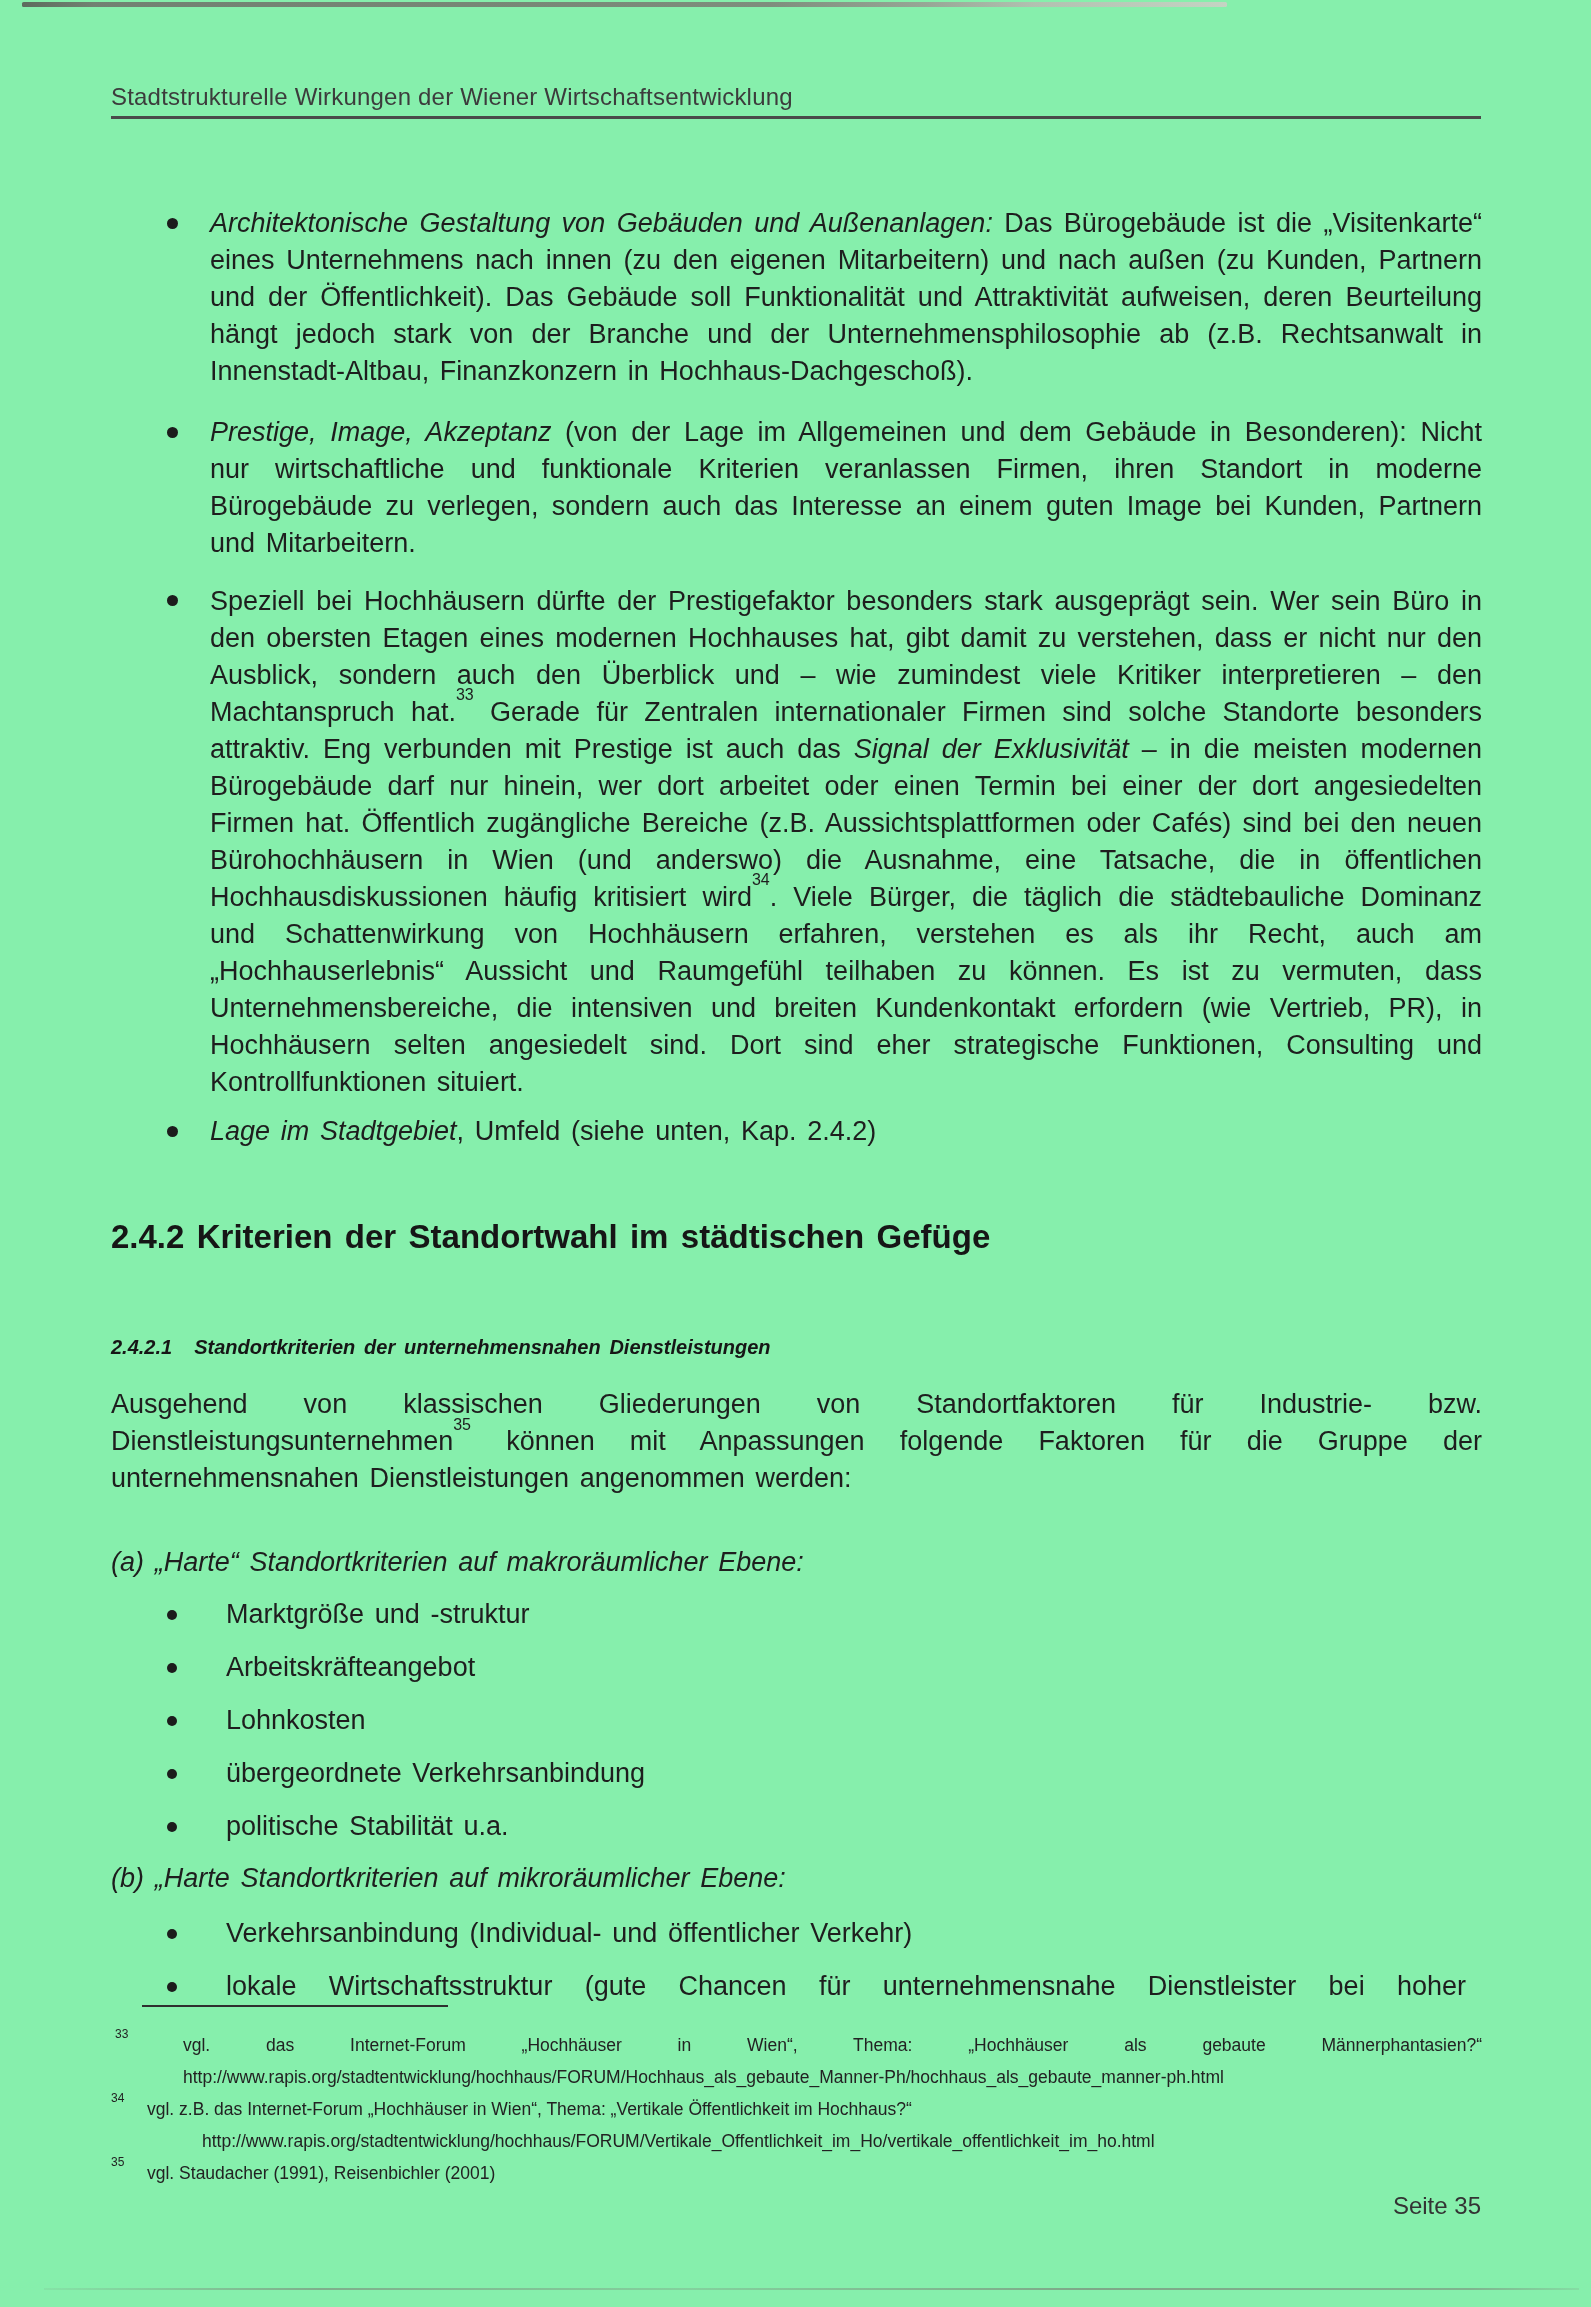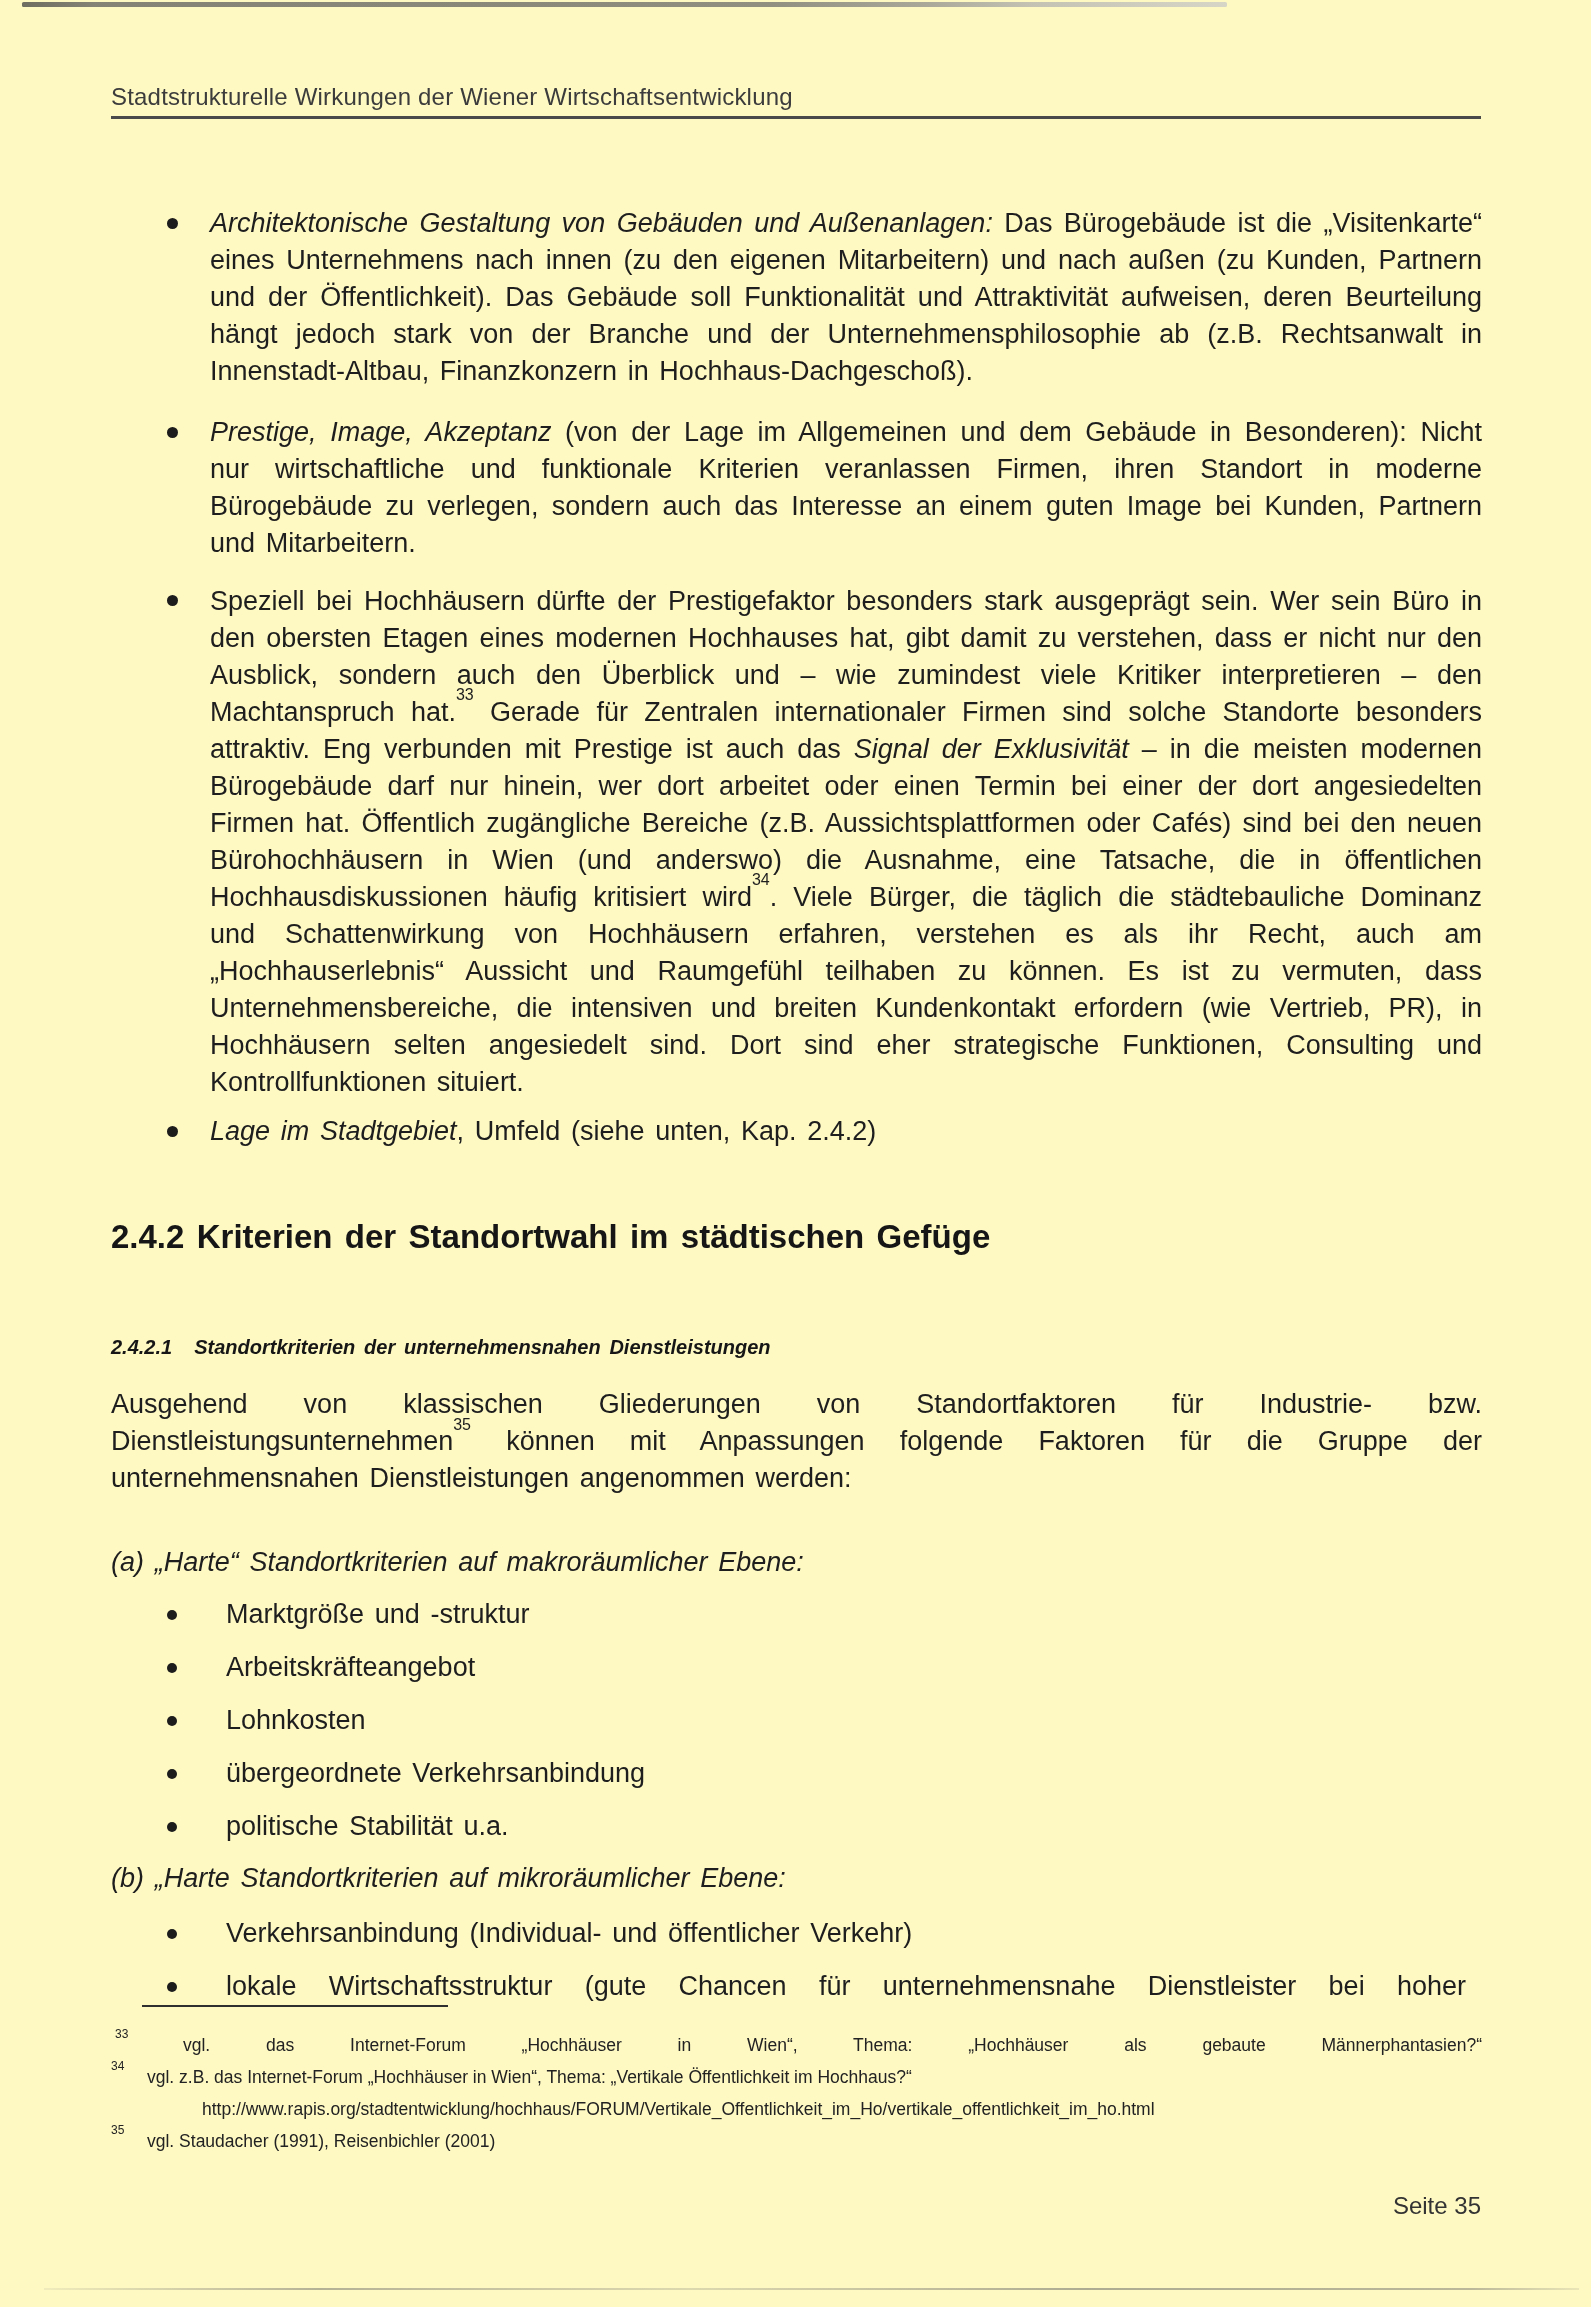--- a/index.html
+++ b/index.html
@@ -1,19 +1,19 @@
 <!DOCTYPE html>
 <html lang="de" style="font-size:12.7px"><head>
 <meta charset="utf-8">
 <style>
   html,body{margin:0;padding:0;background:#ffffff;}
   .page{
     position:relative;
     width:1591px;height:2307px;
-    background:#fef9c3;
+    background:#86efac;
     font-family:"Liberation Sans", sans-serif;
     color:#1e1e1e;
     overflow:hidden;
   }
   
   .artifact-top{
     position:absolute;top:1.6px;left:22px;width:1205px;height:5.6px;
     background:linear-gradient(90deg,#55554f 0%,#6e6e68 6%,#75756d 40%,#7d7d75 62%,#9a9a92 75%,#b9b9b1 84%,#cfcfc7 100%);
     opacity:.85;border-radius:1.6px;
   }
@@ -148,20 +148,21 @@
       <span class="dot"></span>
       <p class="stretch">lokale Wirtschaftsstruktur (gute Chancen für unternehmensnahe Dienstleister bei hoher</p>
     </div>
 
   </div>
 
   <div class="fn-rule"></div>
 
   <div class="footnotes">
     <p class="fn fn33-text fn-just"><sup>33</sup><span>vgl. das Internet-Forum „Hochhäuser in Wien“, Thema: „Hochhäuser als gebaute Männerphantasien?“</span></p>
+    <p class="fn fn-url1">http://www.rapis.org/stadtentwicklung/hochhaus/FORUM/Hochhaus_als_gebaute_Manner-Ph/hochhaus_als_gebaute_manner-ph.html</p>
     <p class="fn fn34-text"><sup>34</sup><span>vgl. z.B. das Internet-Forum „Hochhäuser in Wien“, Thema: „Vertikale Öffentlichkeit im Hochhaus?“</span></p>
     <p class="fn fn-url2">http://www.rapis.org/stadtentwicklung/hochhaus/FORUM/Vertikale_Offentlichkeit_im_Ho/vertikale_offentlichkeit_im_ho.html</p>
     <p class="fn fn35-text"><sup>35</sup><span>vgl. Staudacher (1991), Reisenbichler (2001)</span></p>
   </div>
 
   <div class="pagefoot">Seite 35</div>
 
 </div>
 
 

